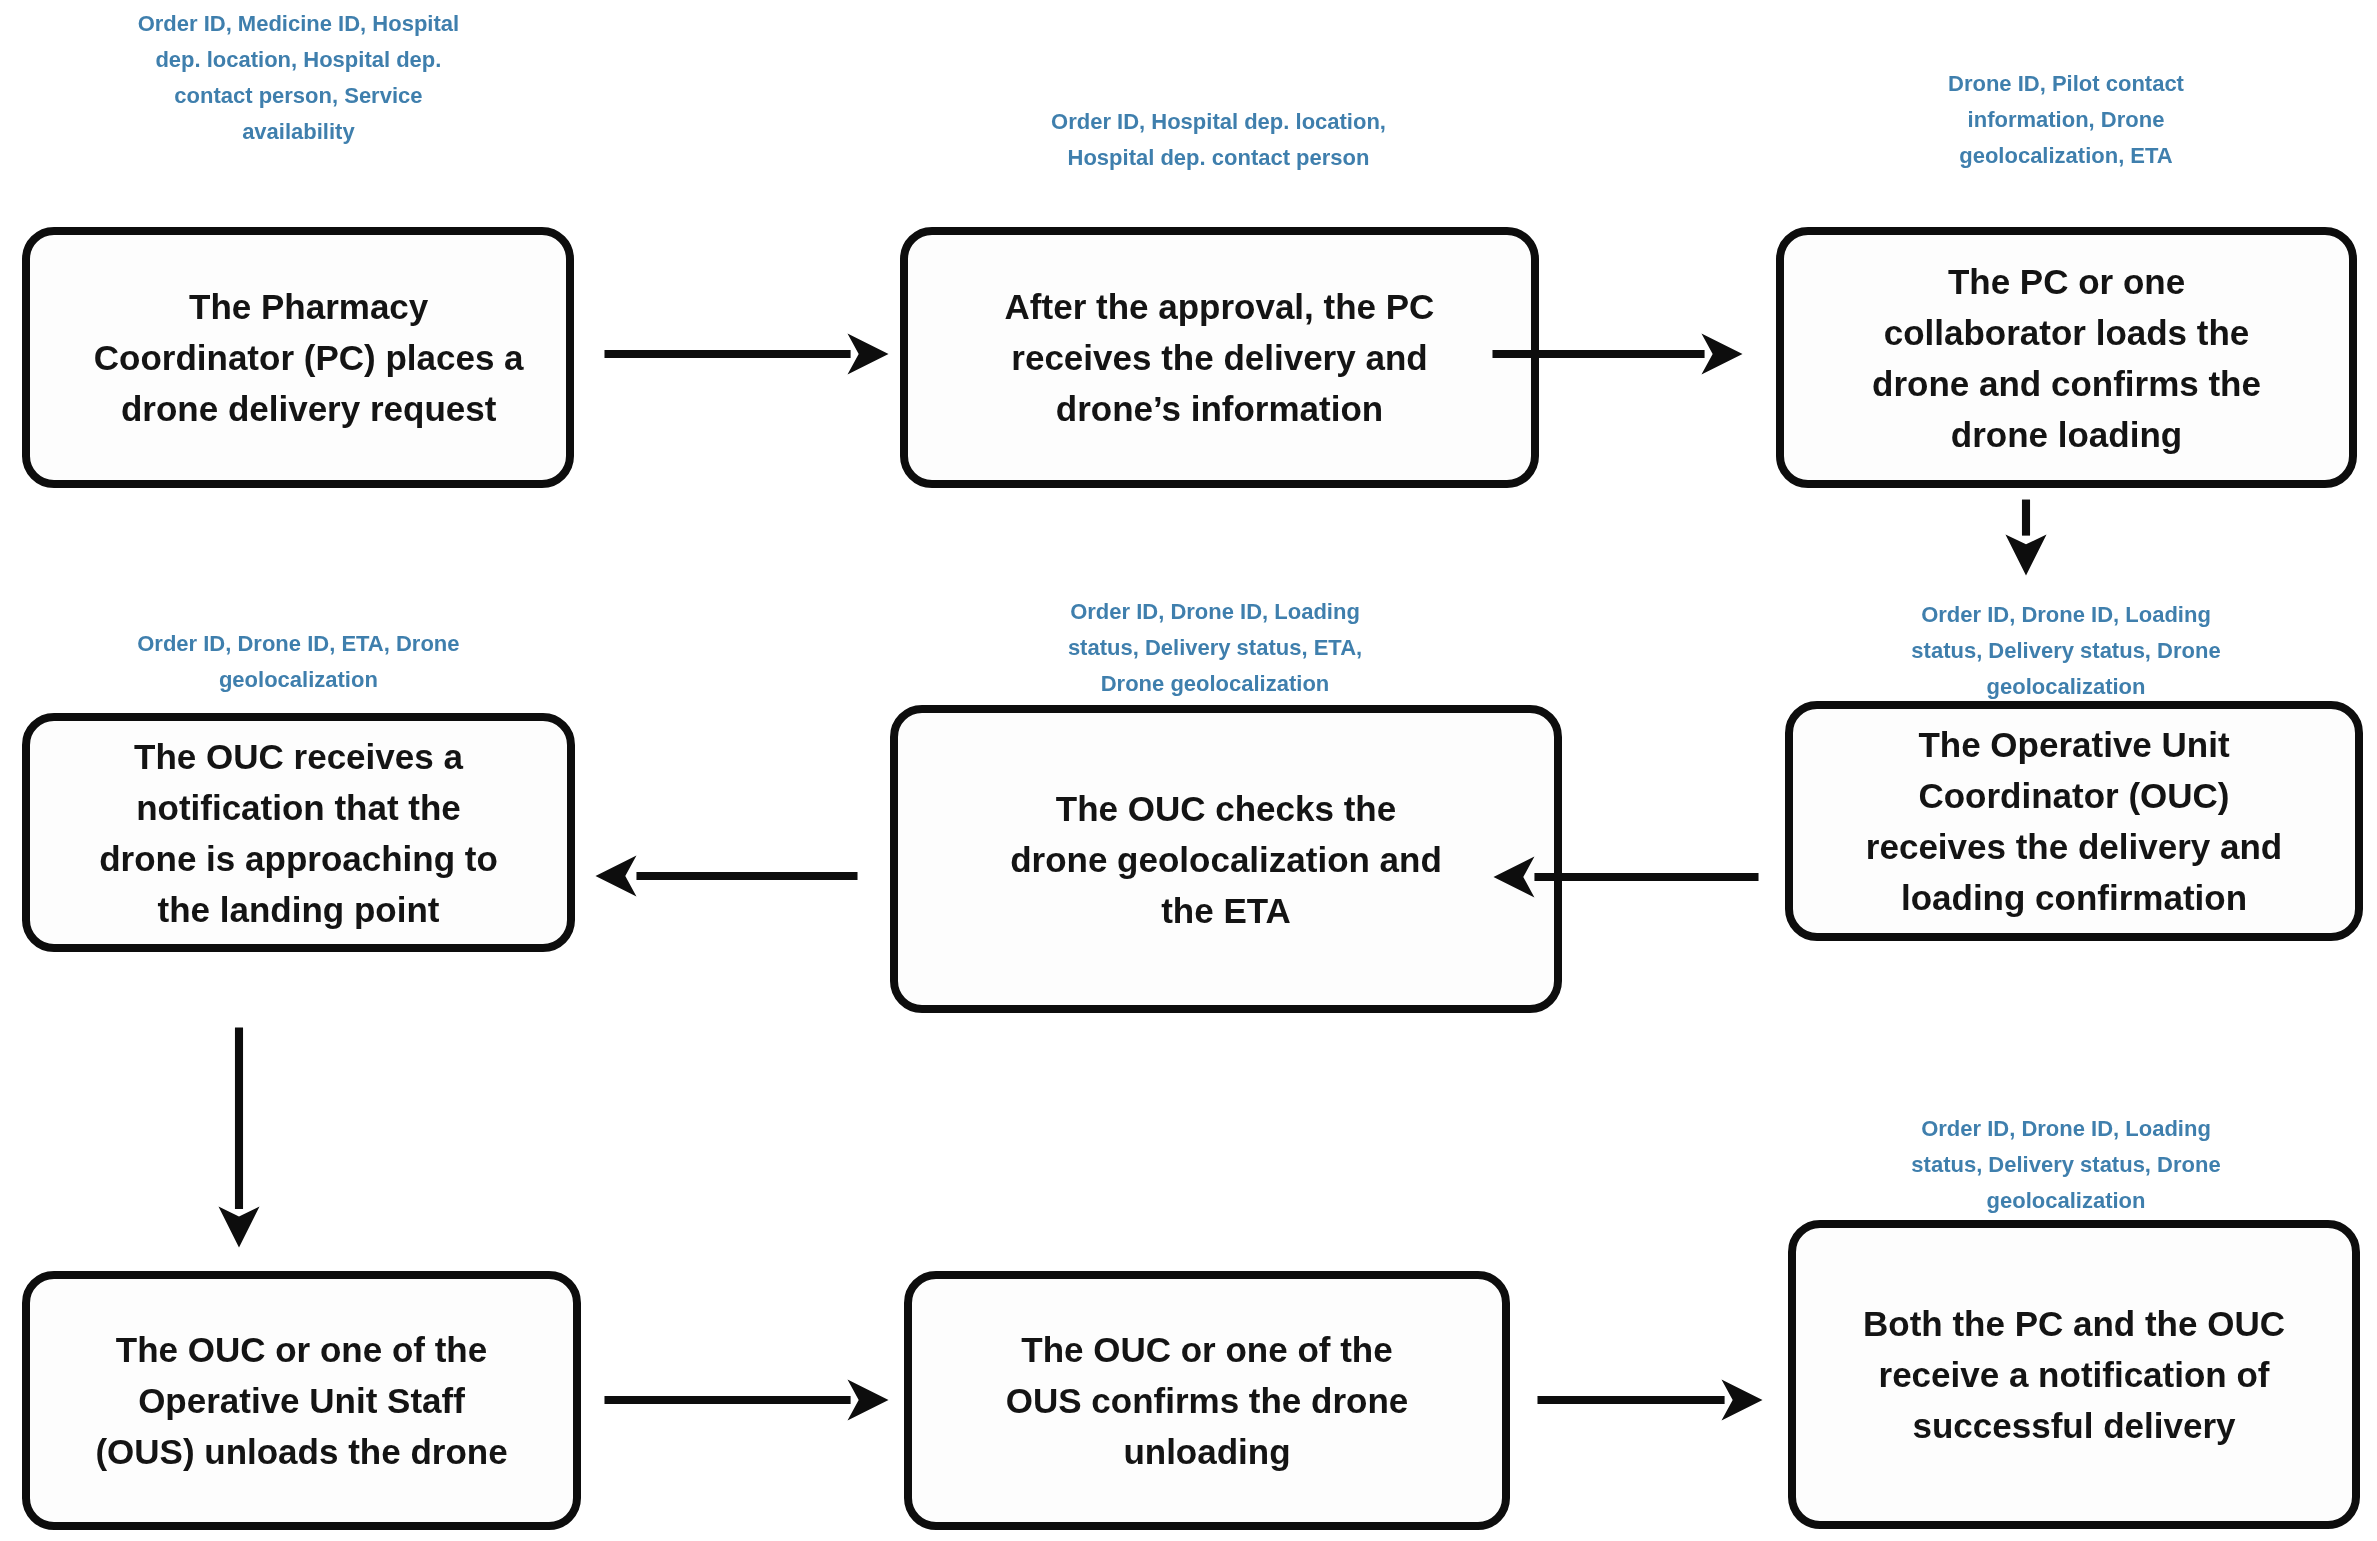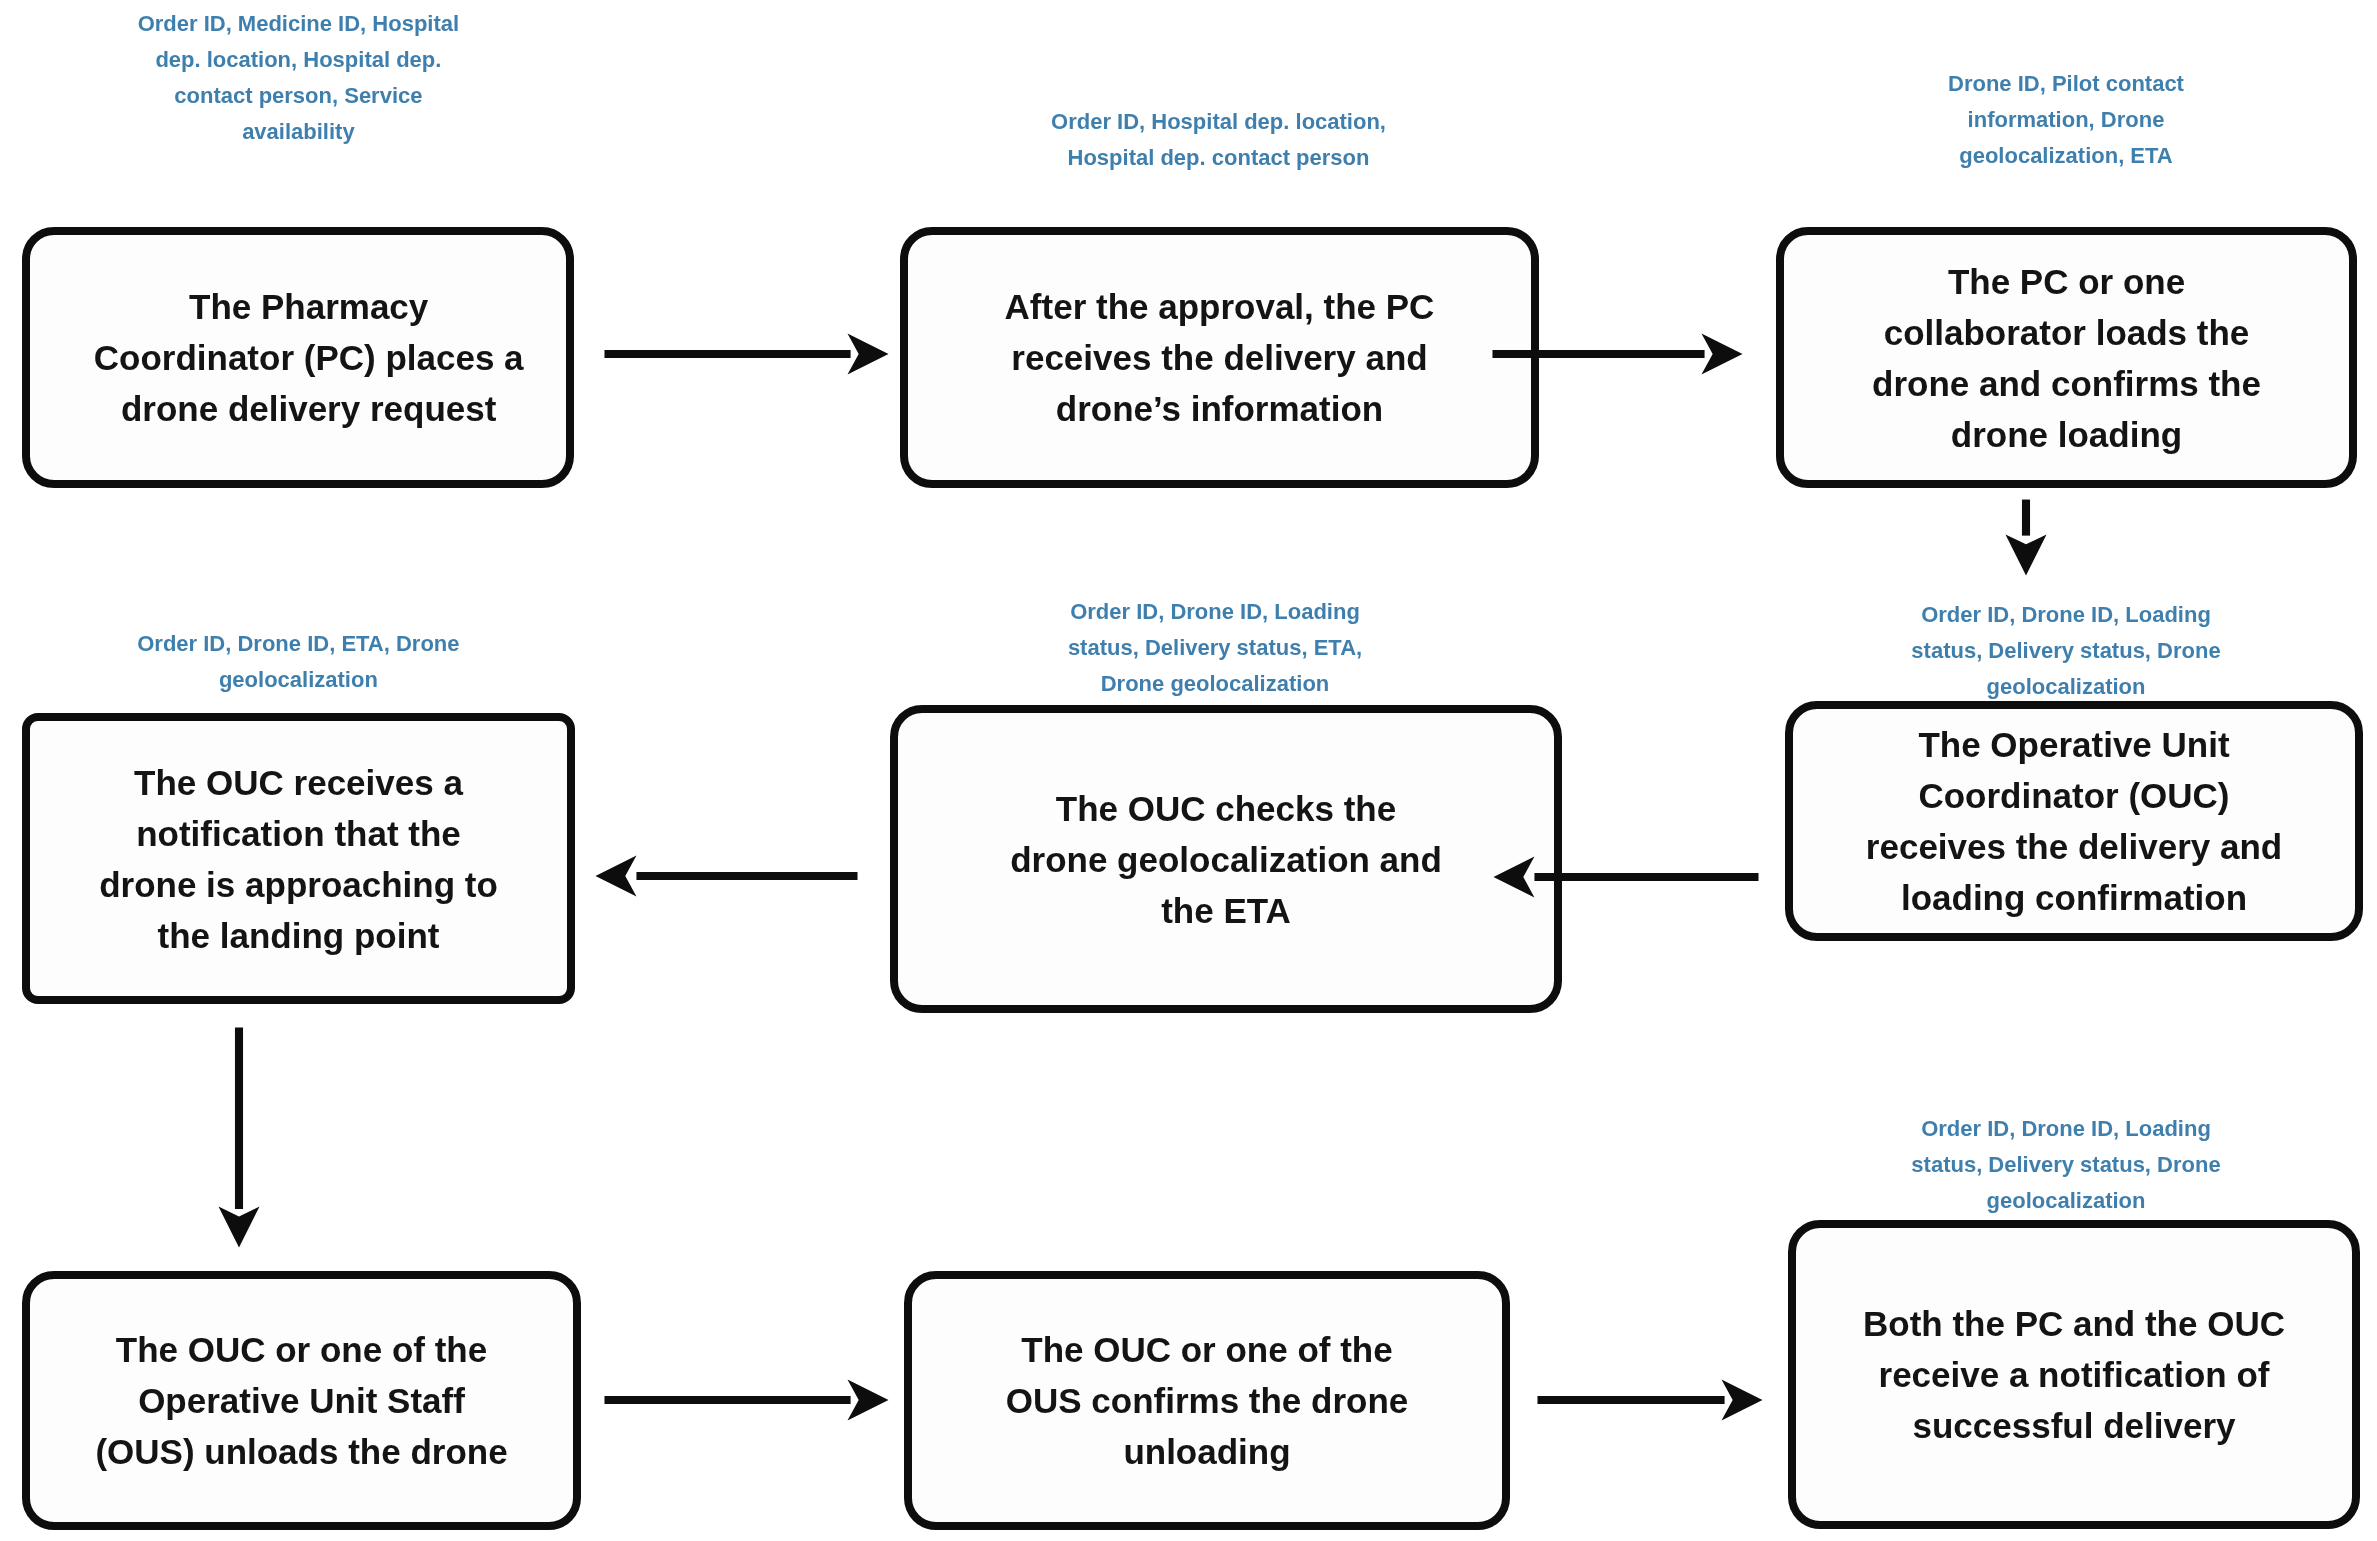--- a/index.html
+++ b/index.html
@@ -54,21 +54,21 @@
   .l4{left:1780px; top:597px;  width:572px;}
   .l5{left:892px; top:594px;  width:646px;}
   .l6{left:12.4px;   top:626px; width:572px;}
   .l9{left:1780px; top:1111px; width:572px;}
 
   .p1{left:22px;   top:227px;  width:552px;  height:261px;padding-left:30px;}
   .p2{left:900px; top:227px;  width:639px; height:261px;}
   .p3{left:1776px; top:227px;  width:581px;  height:261px;}
   .p4{left:1785px; top:701px; width:578px;  height:240px;}
   .p5{left:890px; top:705px; width:672px; height:308px;}
-  .p6{left:22px;   top:713px; width:553px;  height:291px;border-radius:16px;}
+  .p6{left:22px;   top:713px; width:553px;  height:239px;}
   .p7{left:22px;   top:1271px; width:559px;  height:259px;}
   .p8{left:904px; top:1271px; width:606px;  height:259px;}
   .p9{left:1788px; top:1220px; width:572px;  height:309px;}
 
   .a1{left:602px;  top:329px;}
   .a2{left:1490px; top:329px;}
   .a3{left:1998px; top:497px;}
   .a4{left:1491px; top:852px;}
   .a5{left:593px;  top:851px;}
   .a6{left:211px;  top:1025px;}

